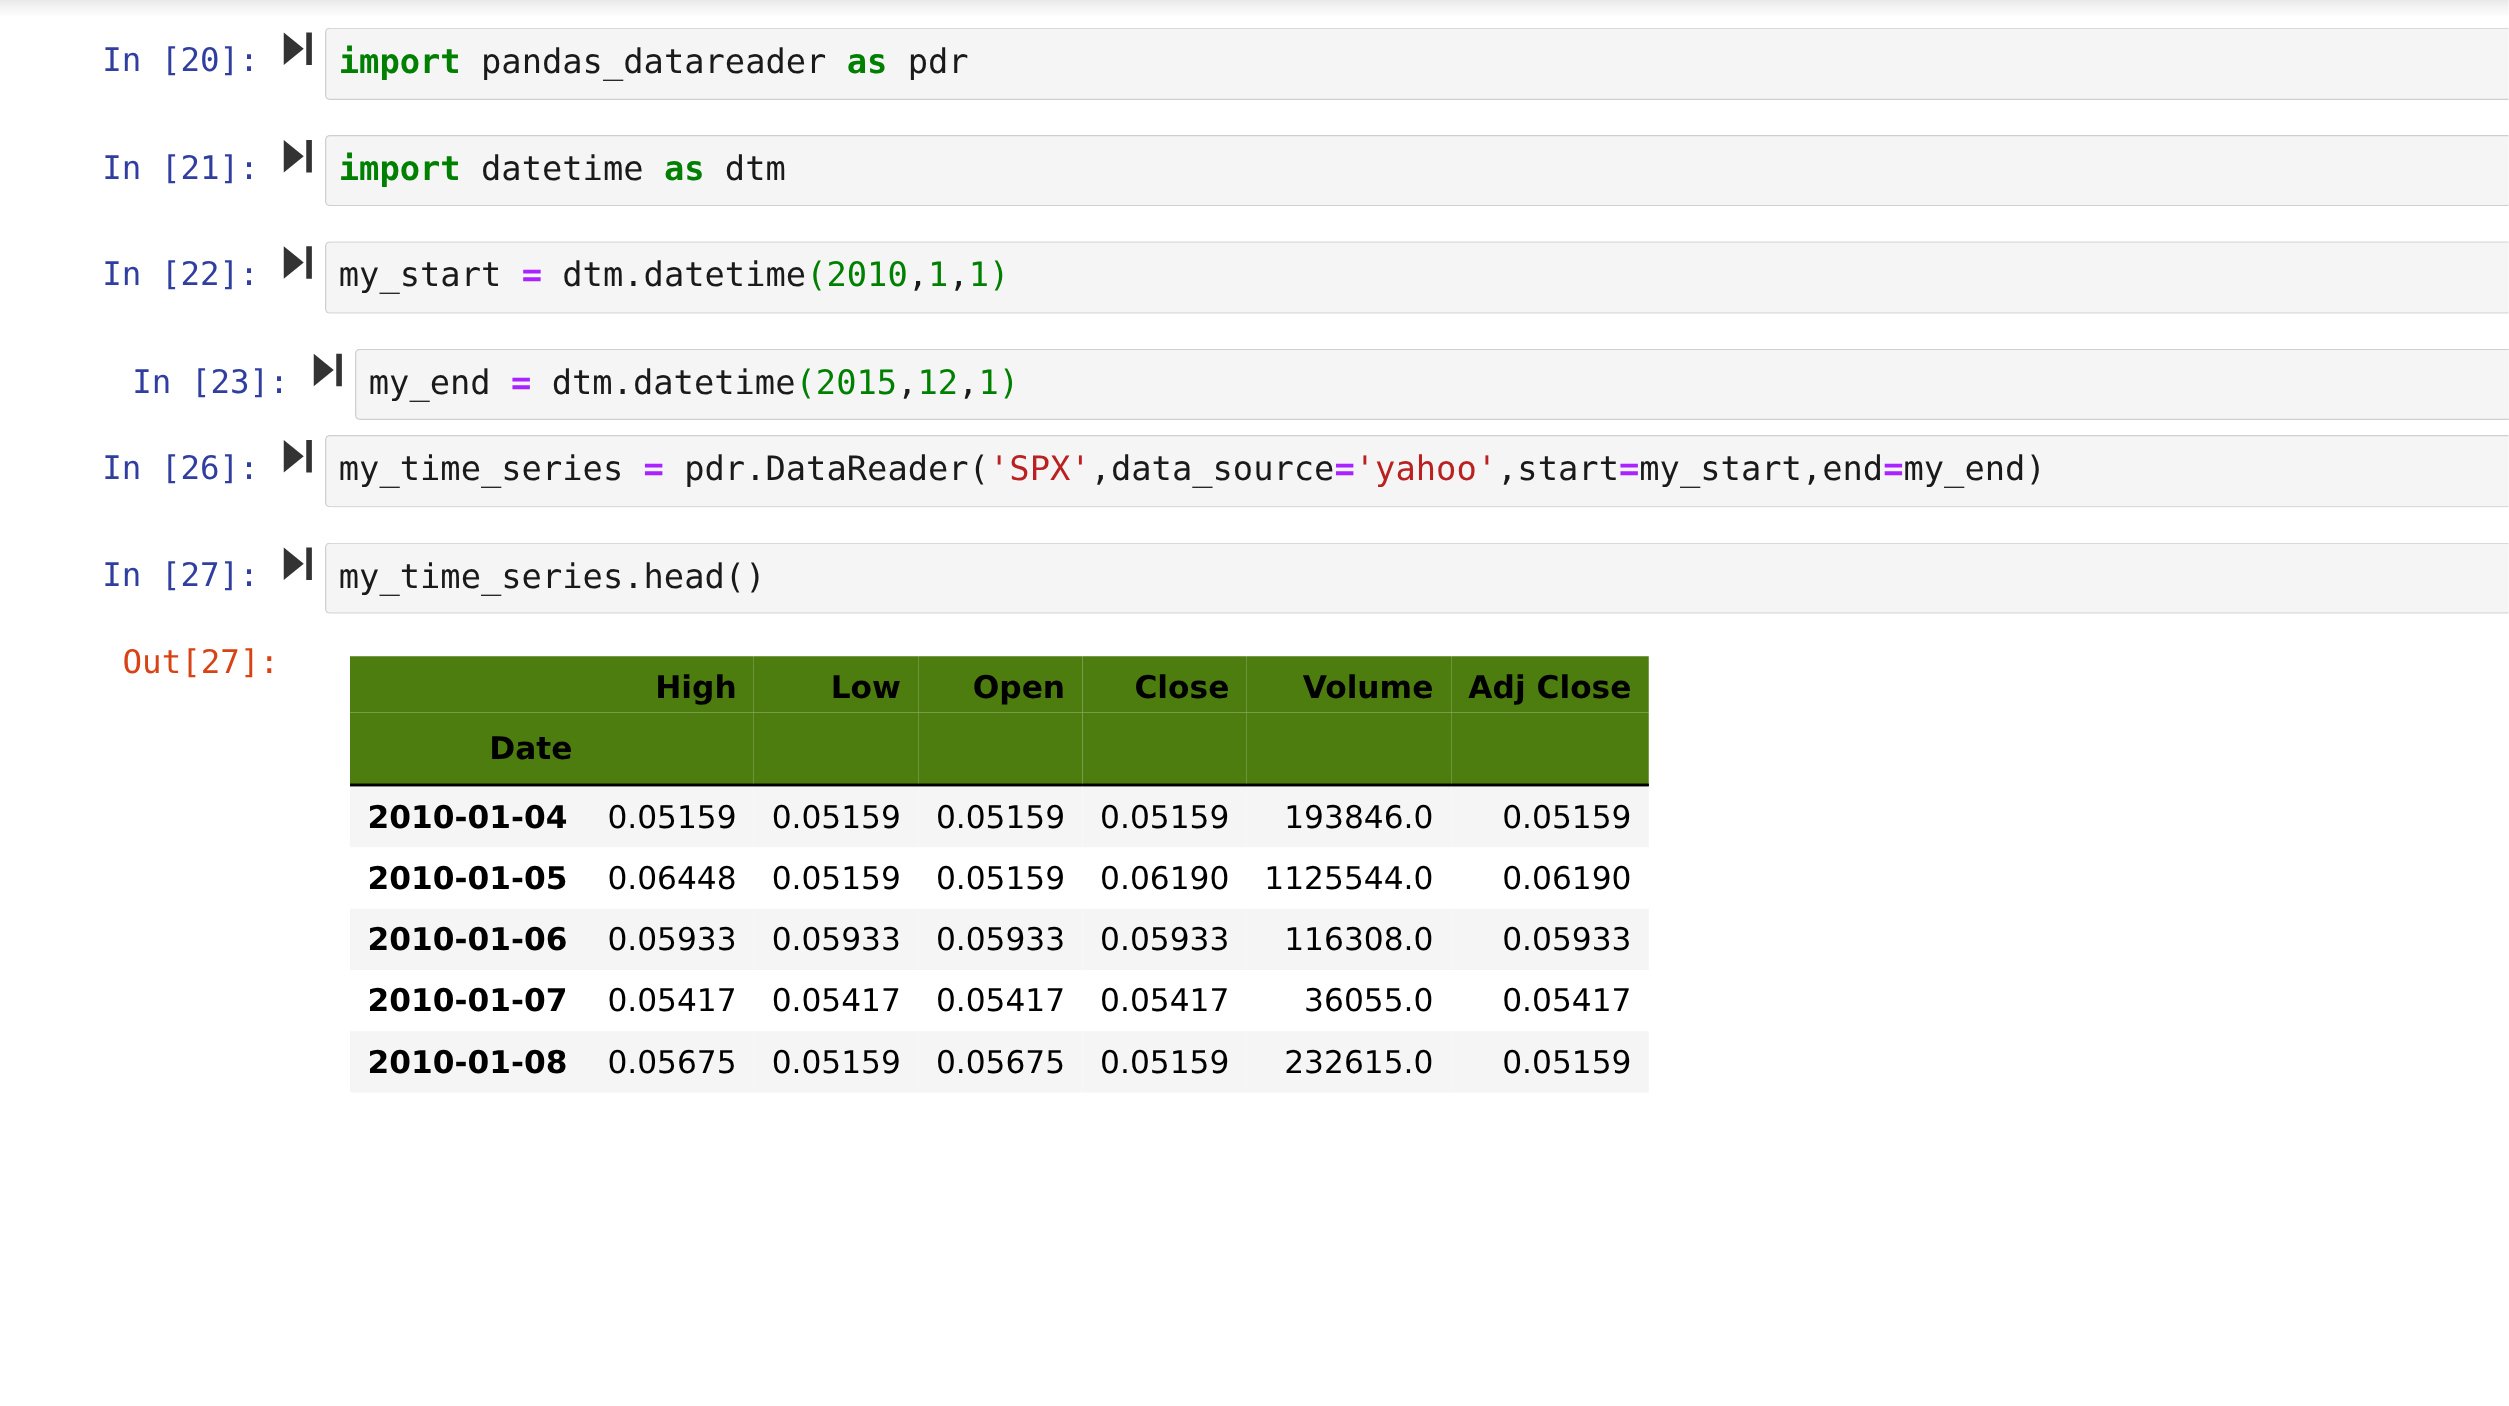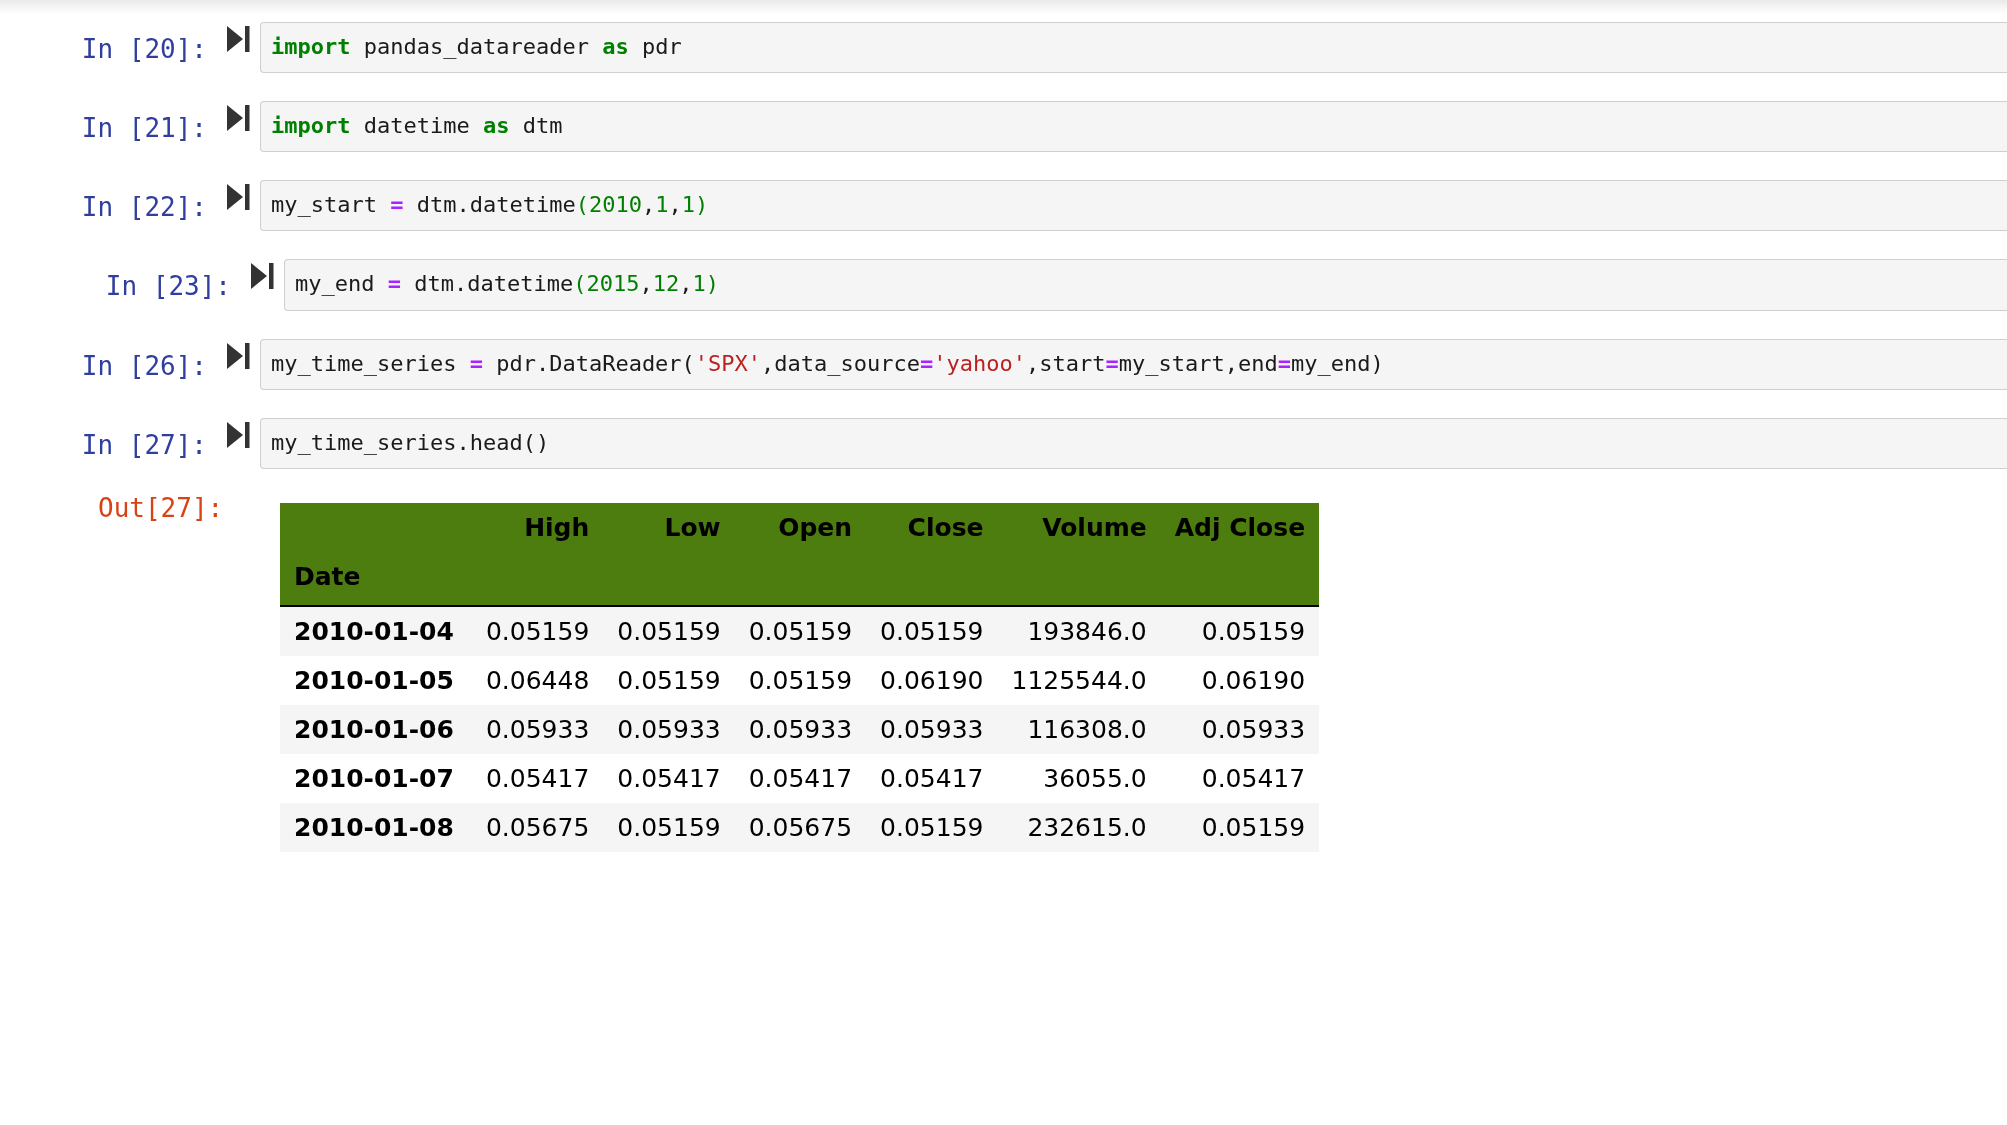--- a/index.html
+++ b/index.html
@@ -75,21 +75,21 @@
     flex: 1 1 auto;
     background: #f5f5f5;
     border: 1px solid #cfcfcf;
     border-radius: 4px;
     border-right: none;
     border-top-right-radius: 0;
     border-bottom-right-radius: 0;
     padding: 10px 12px 11px 10px;
     box-sizing: border-box;
     font-family: "DejaVu Sans Mono", monospace;
-    font-size: 22px;
+    font-size: 27px;
     line-height: 1.28;
     color: #1a1a1a;
     white-space: pre;
     overflow: hidden;
   }
 
   .tok-kw   { color: #008000; font-weight: bold; }
   .tok-num  { color: #008000; }
   .tok-op   { color: #AA22FF; font-weight: bold; }
   .tok-str  { color: #BA2121; }
@@ -126,21 +126,21 @@
     text-align: right;
     vertical-align: bottom;
     background: #4d7c0f;
     padding-bottom: 6px;
   }
   table.df thead tr.idxname th {
     padding-top: 14px;
     padding-bottom: 14px;
   }
   table.df thead tr.idxname th.idx-label {
-    text-align: left;
+    text-align: right;
     padding-left: 14px;
   }
   table.df thead tr:last-child th {
     border-bottom: 2px solid #000000;
   }
   table.df tbody th {
     font-weight: bold;
     text-align: left;
     padding-left: 14px;
     padding-right: 18px;
@@ -196,21 +196,21 @@
     <div class="cell-row" style="margin-top: 28px; margin-left: 24px;">
       <div class="prompt" style="padding-top: 14px;">In [23]:</div>
       <span class="runbtn">
         <svg width="26" height="30" viewBox="0 0 26 30">
           <path d="M2 2 L18 15 L2 28 Z" fill="#333333"></path>
           <rect x="20" y="2" width="4.5" height="26" fill="#333333"></rect>
         </svg>
       </span>
       <div class="code-box"><span class="tok-plain">my_end </span><span class="tok-op">=</span><span class="tok-plain"> dtm.datetime</span><span class="tok-punc">(</span><span class="tok-num">2015</span><span class="tok-plain">,</span><span class="tok-num">12</span><span class="tok-plain">,</span><span class="tok-num">1</span><span class="tok-punc">)</span></div>
     </div>
-    <div class="cell-row" style="margin-top: 28px;">
+    <div class="cell-row" style="margin-top: 12px;">
       <div class="prompt" style="padding-top: 14px;">In [26]:</div>
       <span class="runbtn">
         <svg width="26" height="30" viewBox="0 0 26 30">
           <path d="M2 2 L18 15 L2 28 Z" fill="#333333"></path>
           <rect x="20" y="2" width="4.5" height="26" fill="#333333"></rect>
         </svg>
       </span>
       <div class="code-box"><span class="tok-plain">my_time_series </span><span class="tok-op">=</span><span class="tok-plain"> pdr.DataReader(</span><span class="tok-str">'SPX'</span><span class="tok-plain">,data_source</span><span class="tok-op">=</span><span class="tok-str">'yahoo'</span><span class="tok-plain">,start</span><span class="tok-op">=</span><span class="tok-plain">my_start,end</span><span class="tok-op">=</span><span class="tok-plain">my_end)</span></div>
     </div>
     <div class="cell-row" style="margin-top: 28px;">

